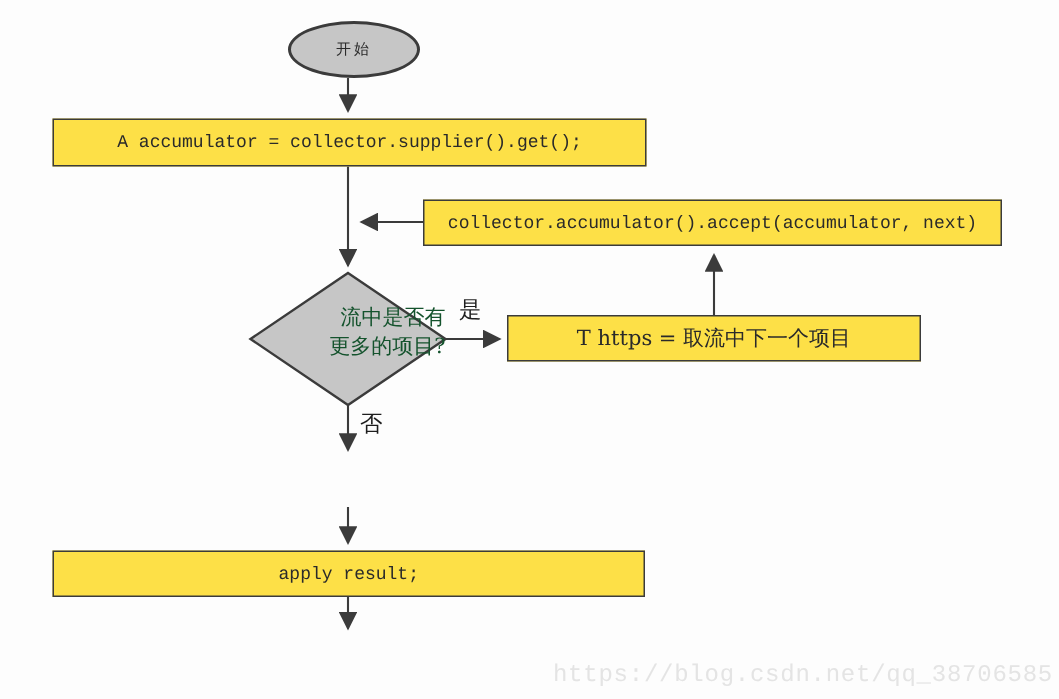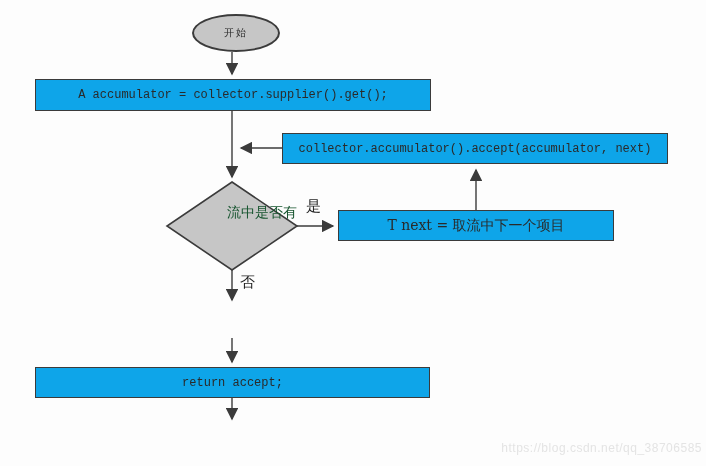--- a/index.html
+++ b/index.html
@@ -12,21 +12,21 @@
     width:706px;height:466px;
     background:#fdfdfd;
     overflow:hidden;
     color:#2a2a2a;
   }
   .layer{position:absolute;left:0;top:0;width:706px;height:466px;}
   .node{
     position:absolute;
     display:flex;align-items:center;justify-content:center;
     box-sizing:border-box;
-    background:#0ea5e9;
+    background:#fde047;
     border:1.5px solid #3b3b3b;
     font-family:"Liberation Mono","DejaVu Sans Mono",monospace;
     font-size:12px;
     white-space:nowrap;
     color:#2a2a2a;
   }
   .oval{
     border-radius:50%;
     background:#c6c6c6;
     border:2px solid #3b3b3b;
@@ -51,22 +51,22 @@
   .branch-label{
     position:absolute;
     font-family:"DejaVu Serif","Liberation Serif",serif;
     font-size:15px;color:#1e1e1e;
   }
   .yes-label{left:306px;top:197px;}
   .no-label{left:240px;top:273px;}
   .cjk{font-family:"DejaVu Serif","Liberation Serif",serif;font-size:14px;}
   .watermark{
     position:absolute;right:4px;top:441px;
-    font-family:Liberation Sans, sans-serif;
-    font-size:12px;color:#e4e4e4;
+    font-family:Liberation Mono, monospace;
+    font-size:16px;color:#e4e4e4;
     letter-spacing:0.5px;
   }
 </style>
 </head>
 <body>
 
 <div class="canvas">
 
   <svg class="layer" viewBox="0 0 706 466" xmlns="http://www.w3.org/2000/svg">
     <defs>
@@ -94,30 +94,31 @@
   <div class="node box-supplier">
     <span>A accumulator = collector.supplier().get();</span>
   </div>
 
   <div class="node box-accept">
     <span>collector.accumulator().accept(accumulator, next)</span>
   </div>
 
   <div class="diamond-label">
     <div>流中是否有</div>
+    <div>更多的项目?</div>
   </div>
 
   <div class="branch-label yes-label">是</div>
   <div class="branch-label no-label">否</div>
 
   <div class="node box-next">
-    <span class="cjk">T next = 取流中下一个项目</span>
+    <span class="cjk">T https = 取流中下一个项目</span>
   </div>
 
 
   <div class="node box-return">
-    <span>return accept;</span>
+    <span>apply result;</span>
   </div>
 
 
   <div class="watermark">https://blog.csdn.net/qq_38706585</div>
 
 </div>
 
 </body></html>

